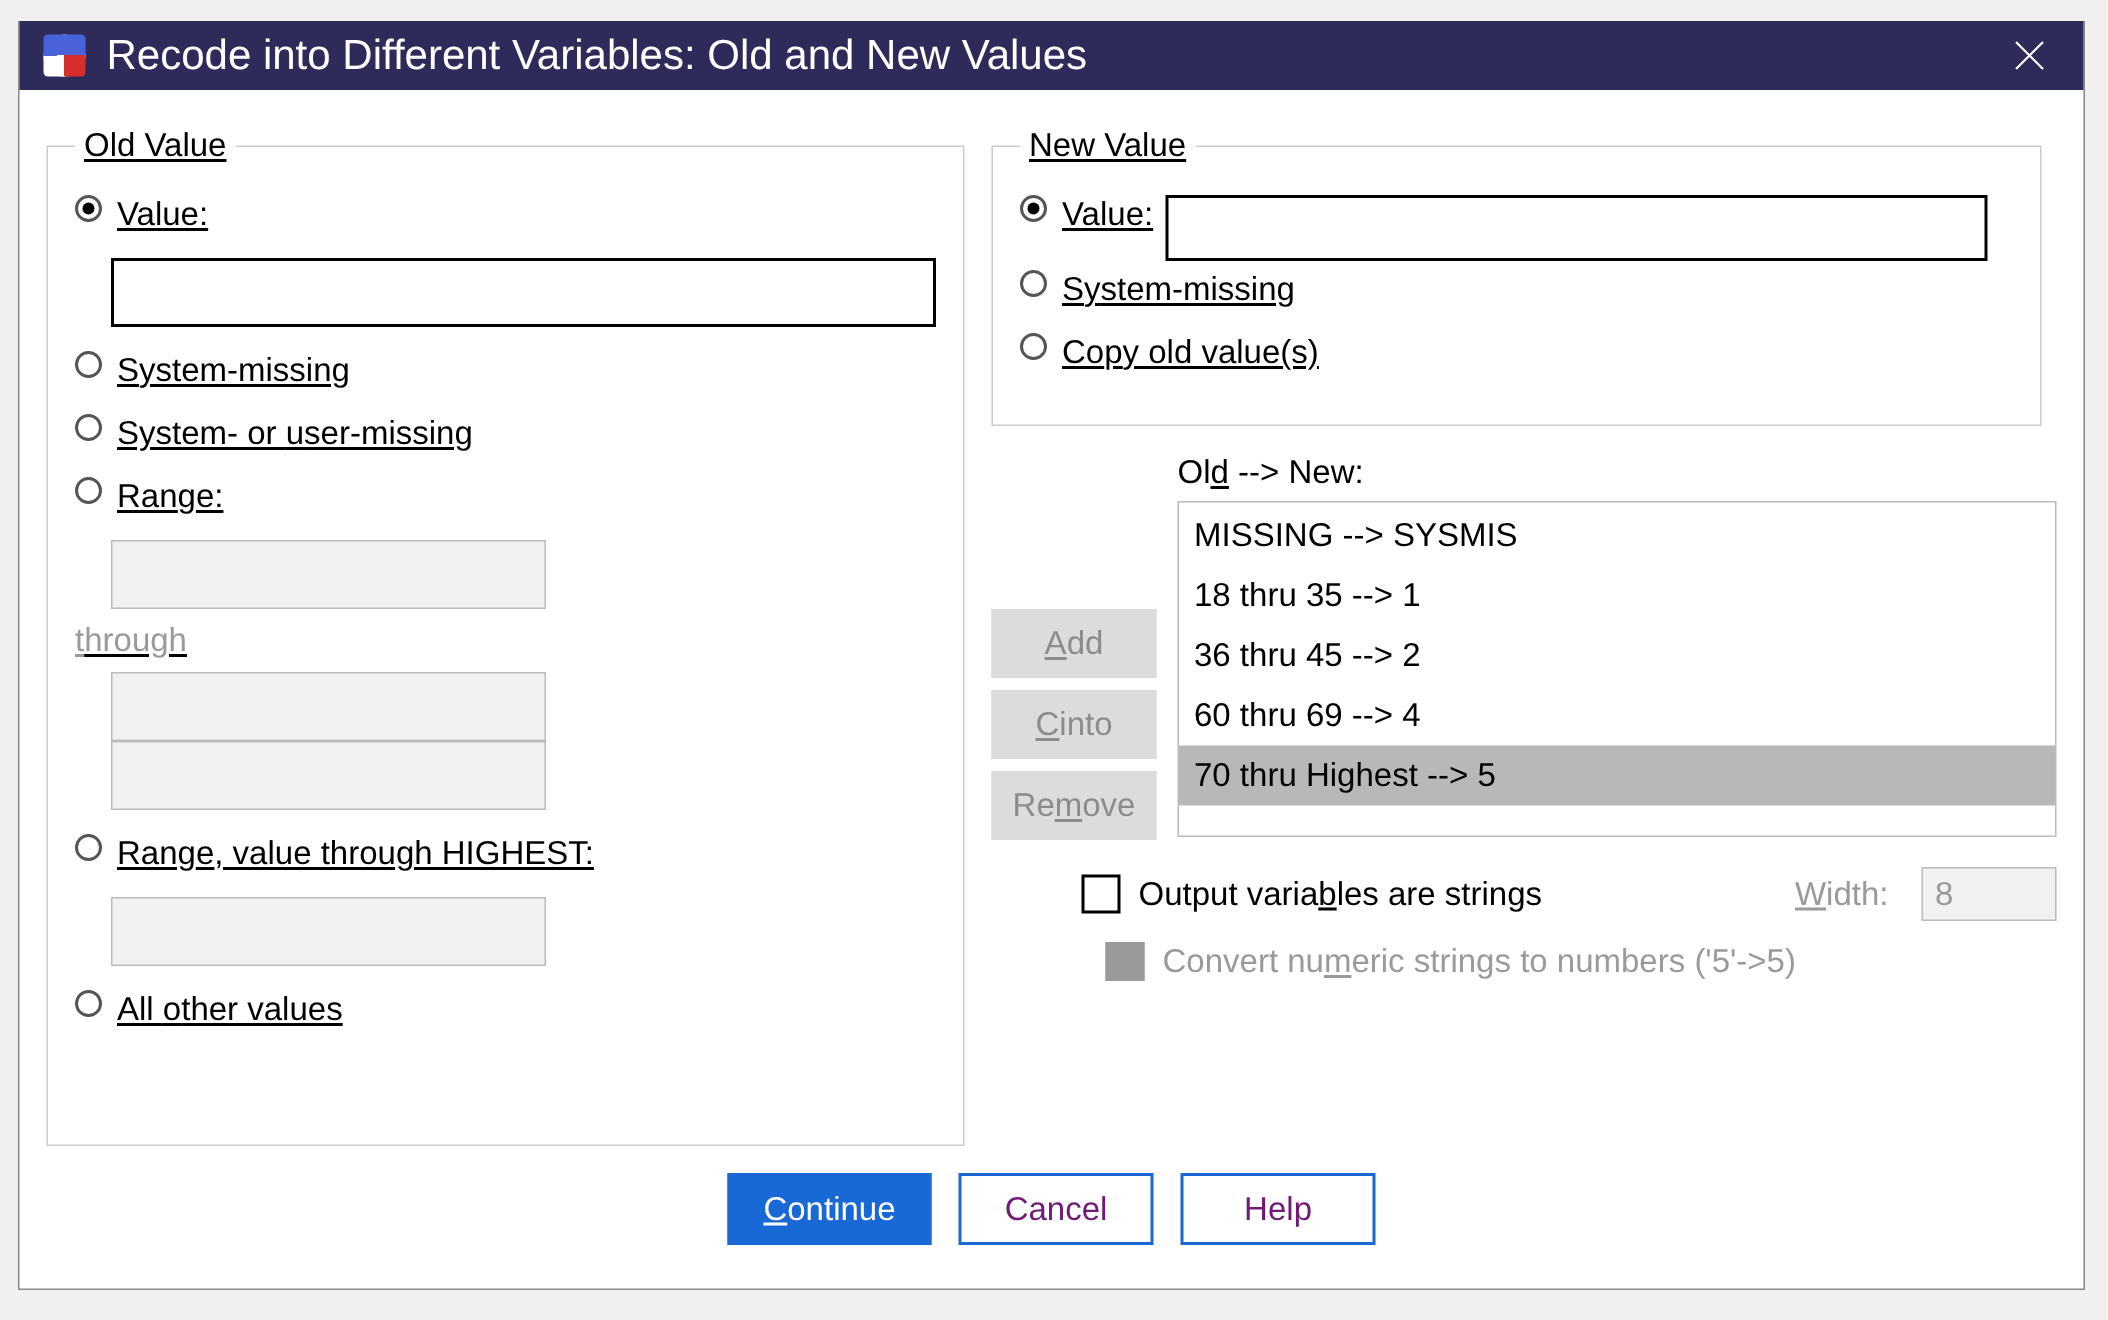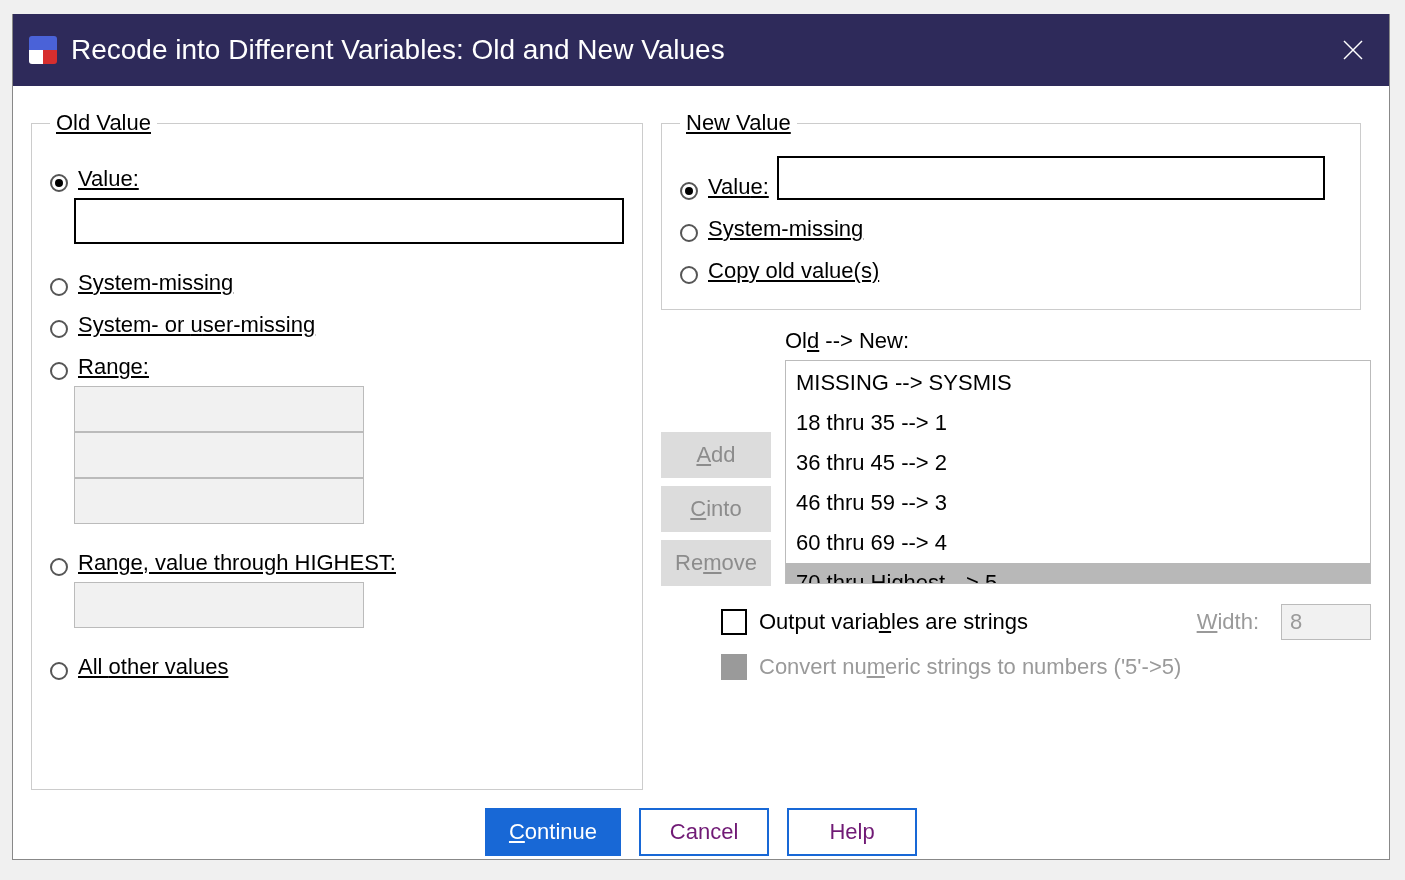--- a/index.html
+++ b/index.html
@@ -17,21 +17,21 @@
     position: absolute;
     top: 14px;
     left: 12px;
     width: 1378px;
     height: 846px;
     background: #fff;
     border: 1px solid #888;
     border-top: none;
   }
   .titlebar {
-    height: 72px;
+    height: 46px;
     background: #2e2a5a;
     color: #fff;
     display: flex;
     align-items: center;
     padding: 0 16px;
     font-size: 28px;
     font-weight: 400;
   }
   .titlebar .app-icon {
     width: 28px;
@@ -64,21 +64,21 @@
     border:1px solid #ccc;
     margin:0;
     padding: 14px 18px 18px 18px;
     text-decoration: underline;
   }
   legend { padding: 0 6px; color:#000; font-size:22px; }
   .old-value-fs { width: 602px; height: 680px; }
   .new-value-fs { width: 700px; height: 200px; }
   .right-col { flex:1; display:flex; flex-direction:column; }
 
-  .radio-row { display:flex; align-items:flex-end; margin: 6px 0; min-height:36px;}
+  .radio-row { display:flex; align-items:flex-start; margin: 6px 0; min-height:36px;}
   .radio {
     width:18px;height:18px;border:2px solid #555;border-radius:50%;
     margin-right:10px;display:inline-flex;align-items:center;justify-content:center;
   }
   .radio.selected::after {
     content:"";width:8px;height:8px;background:#000;border-radius:50%;
   }
   .ul { text-decoration: underline; }
   .disabled-text { color:#9a9a9a; }
   .text-input {
@@ -107,21 +107,21 @@
   .map-list-wrap{flex:1;}
   .map-label{margin-bottom:6px;}
   .map-list{
     border:1px solid #bbb;height:224px;background:#fff;
     overflow:hidden;padding:2px 0;
   }
   .map-item{padding:4px 10px;line-height:32px;}
   .map-item.sel{background:#b8b8b8;}
 
   .options-row{display:flex;align-items:center;margin-top:18px;gap:12px;margin-left:60px;}
-  .options-row2{display:flex;align-items:center;margin-top:14px;gap:12px;margin-left:60px;}
+  .options-row2{display:flex;align-items:center;margin-top:14px;gap:12px;margin-left:76px;}
   .chk{
     width:26px;height:26px;border:2px solid #000;background:#fff;
   }
   .chk.disabled{border-color:#9a9a9a;background:#9a9a9a;}
   .wlabel{color:#9a9a9a;margin-left:auto;margin-right:10px;}
   .winput{width:90px;height:36px;border:1px solid #bbb;background:#f1f1f1;color:#9a9a9a;padding:0 8px;display:flex;align-items:center;}
 
   .footer{
     display:flex;gap:18px;justify-content:center;margin-top:18px;
   }
@@ -172,20 +172,21 @@
         <span>System- or <span class="ul">u</span>ser-missing</span>
       </div>
 
       <div class="radio-row">
         <span class="radio"></span>
         <span>Ra<span class="ul">n</span>ge:</span>
       </div>
       <div class="indent">
           <div class="text-input small-grey"></div>
         </div>
+      <div class="indent disabled-text" style="margin:8px 0"><span class="ul">t</span>hrough</div>
       <div class="indent">
           <div class="text-input small-grey"></div>
         </div>
 
       <div class="indent">
           <div class="text-input small-grey"></div>
         </div>
 
       <div class="radio-row" style="margin-top:16px">
         <span class="radio"></span>
@@ -234,21 +235,20 @@
               <span class="ul">m</span>
               <span>ove</span>
             </div>
         </div>
         <div class="map-list-wrap">
           <div class="map-label">Ol<span class="ul">d</span> --&gt; New:</div>
           <div class="map-list" id="maplist">
               <div class="map-item">MISSING --&gt; SYSMIS</div>
               <div class="map-item">18 thru 35 --&gt; 1</div>
               <div class="map-item">36 thru 45 --&gt; 2</div>
-              <div class="map-item">46 thru 59 --&gt; 3</div>
               <div class="map-item">60 thru 69 --&gt; 4</div>
               <div class="map-item sel">70 thru Highest --&gt; 5</div>
             </div>
         </div>
       </div>
 
       <div class="options-row">
         <div class="chk"></div>
         <span>Output varia<span class="ul">b</span>les are strings</span>
         <span class="wlabel"><span class="ul">W</span>idth:</span>

